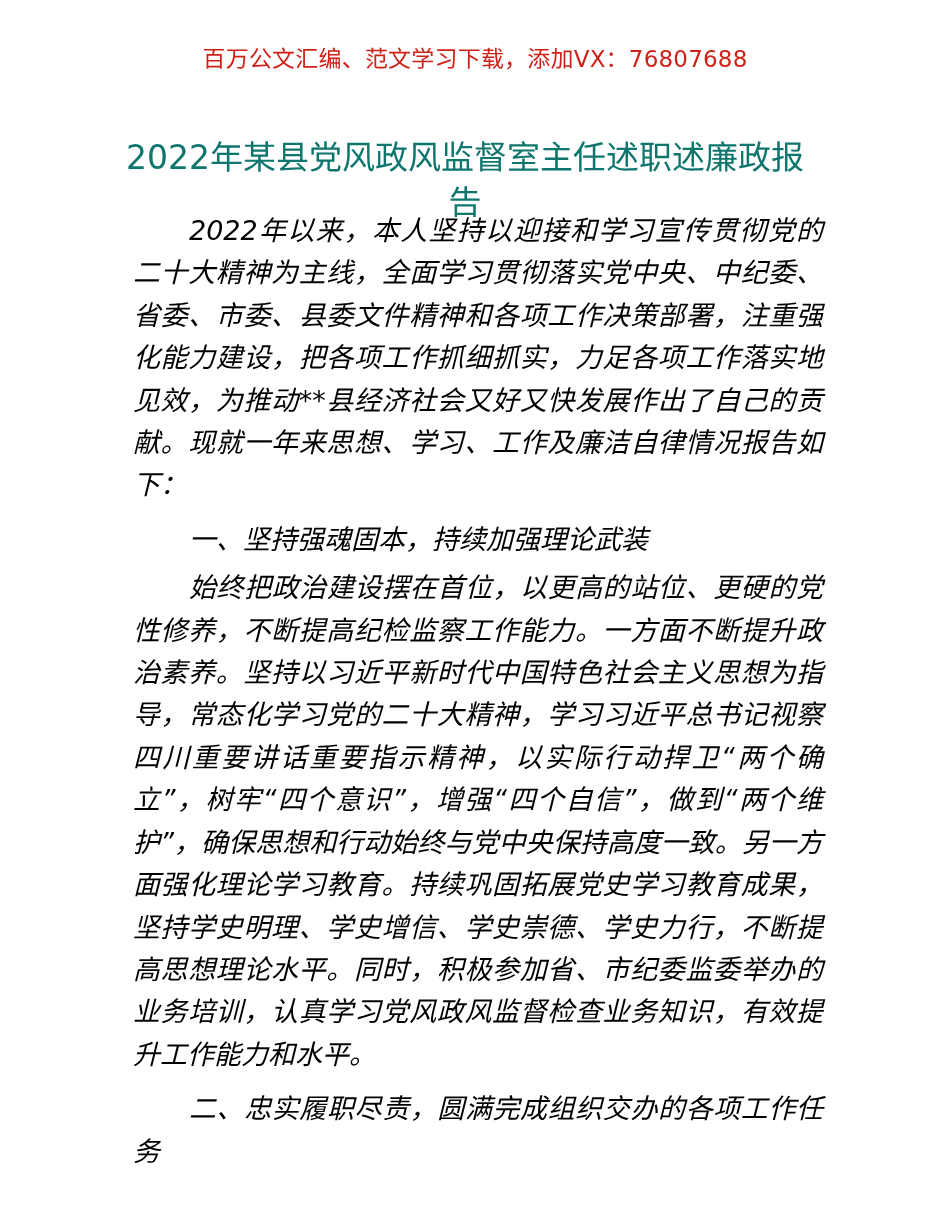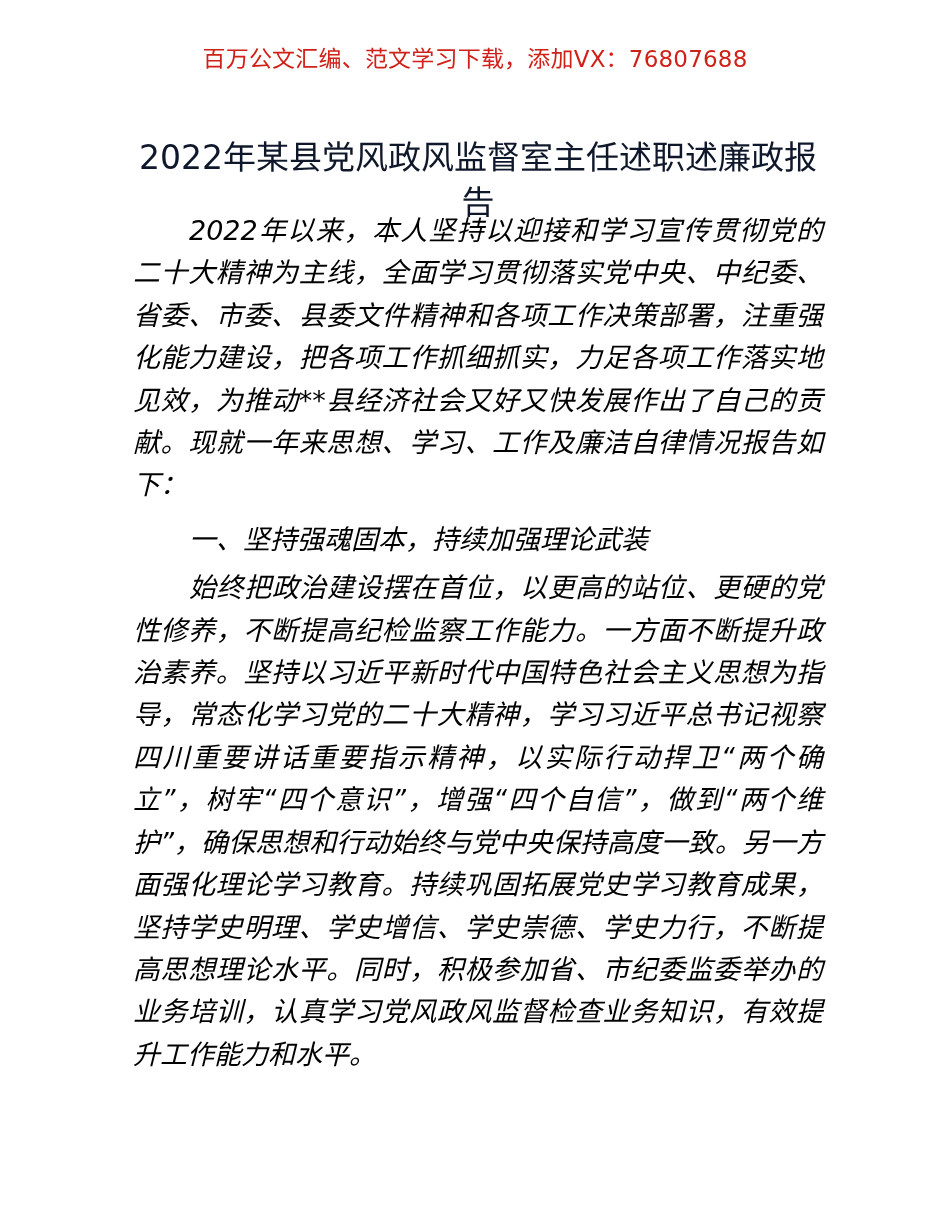--- a/index.html
+++ b/index.html
@@ -37,27 +37,27 @@
     letter-spacing: 0.2px;
     color: #d02118;
     font-weight: 500;
     white-space: nowrap;
   }
 
   
   .doc-title {
     position: absolute;
     top: 113px;
-    left: 133px;
+    left: 120px;
     width: 690px;
     text-align: center;
     font-size: 33px;
     line-height: 45px;
     font-weight: 400;
-    color: #0f172a;
+    color: #0f766e;
     letter-spacing: 0px;
   }
 
   
   .body-block {
     position: absolute;
     top: 210px;
     left: 133px;
     width: 690px;
   }
@@ -99,16 +99,17 @@
   <h1 class="doc-title">2022年某县党风政风监督室主任述职述廉政报告</h1>
 
   <div class="body-block">
 
     <p class="para lead">2022年以来，本人坚持以迎接和学习宣传贯彻党的二十大精神为主线，全面学习贯彻落实党中央、中纪委、省委、市委、县委文件精神和各项工作决策部署，注重强化能力建设，把各项工作抓细抓实，力足各项工作落实地见效，为推动**县经济社会又好又快发展作出了自己的贡献。现就一年来思想、学习、工作及廉洁自律情况报告如下：</p>
 
     <p class="para heading">一、坚持强魂固本，持续加强理论武装</p>
 
     <p class="para">始终把政治建设摆在首位，以更高的站位、更硬的党性修养，不断提高纪检监察工作能力。一方面不断提升政治素养。坚持以习近平新时代中国特色社会主义思想为指导，常态化学习党的二十大精神，学习习近平总书记视察四川重要讲话重要指示精神，以实际行动捍卫“两个确立”，树牢“四个意识”，增强“四个自信”，做到“两个维护”，确保思想和行动始终与党中央保持高度一致。另一方面强化理论学习教育。持续巩固拓展党史学习教育成果，坚持学史明理、学史增信、学史崇德、学史力行，不断提高思想理论水平。同时，积极参加省、市纪委监委举办的业务培训，认真学习党风政风监督检查业务知识，有效提升工作能力和水平。</p>
 
+    <p class="para heading">二、忠实履职尽责，圆满完成组织交办的各项工作任务</p>
 
   </div>
 
 </div>
 
 </body></html>

